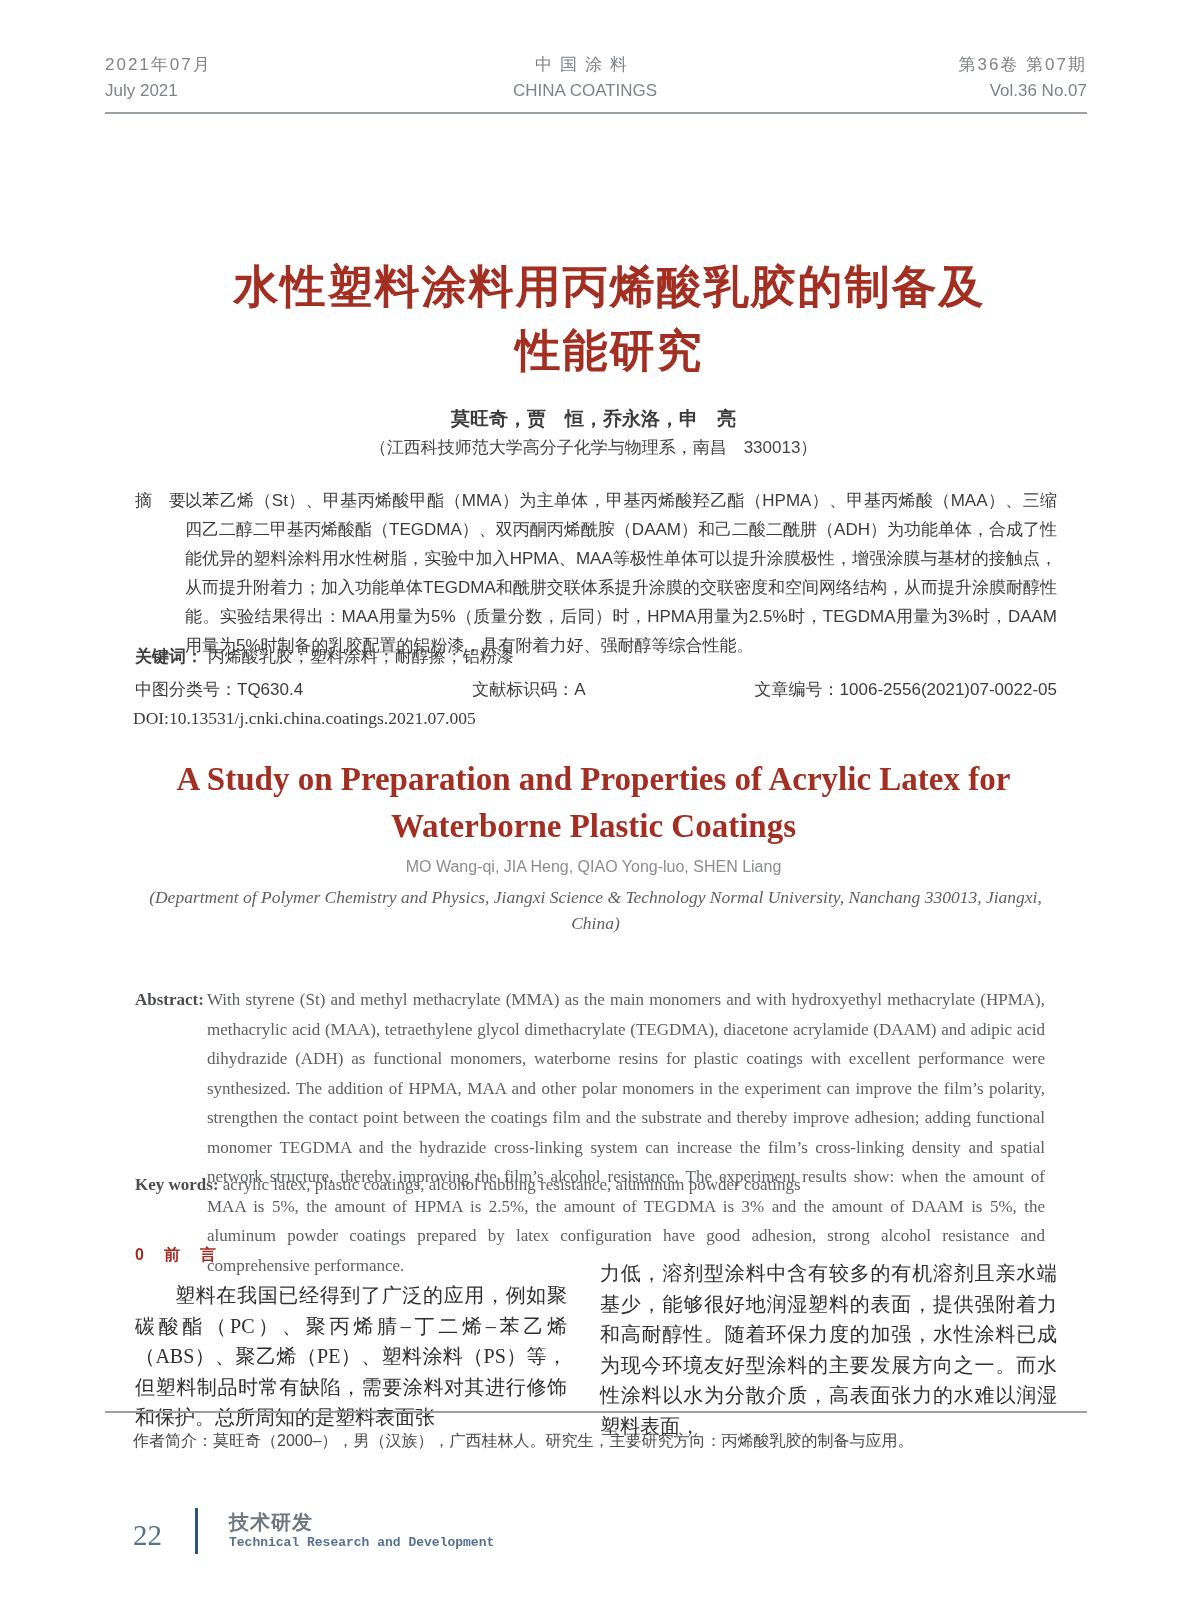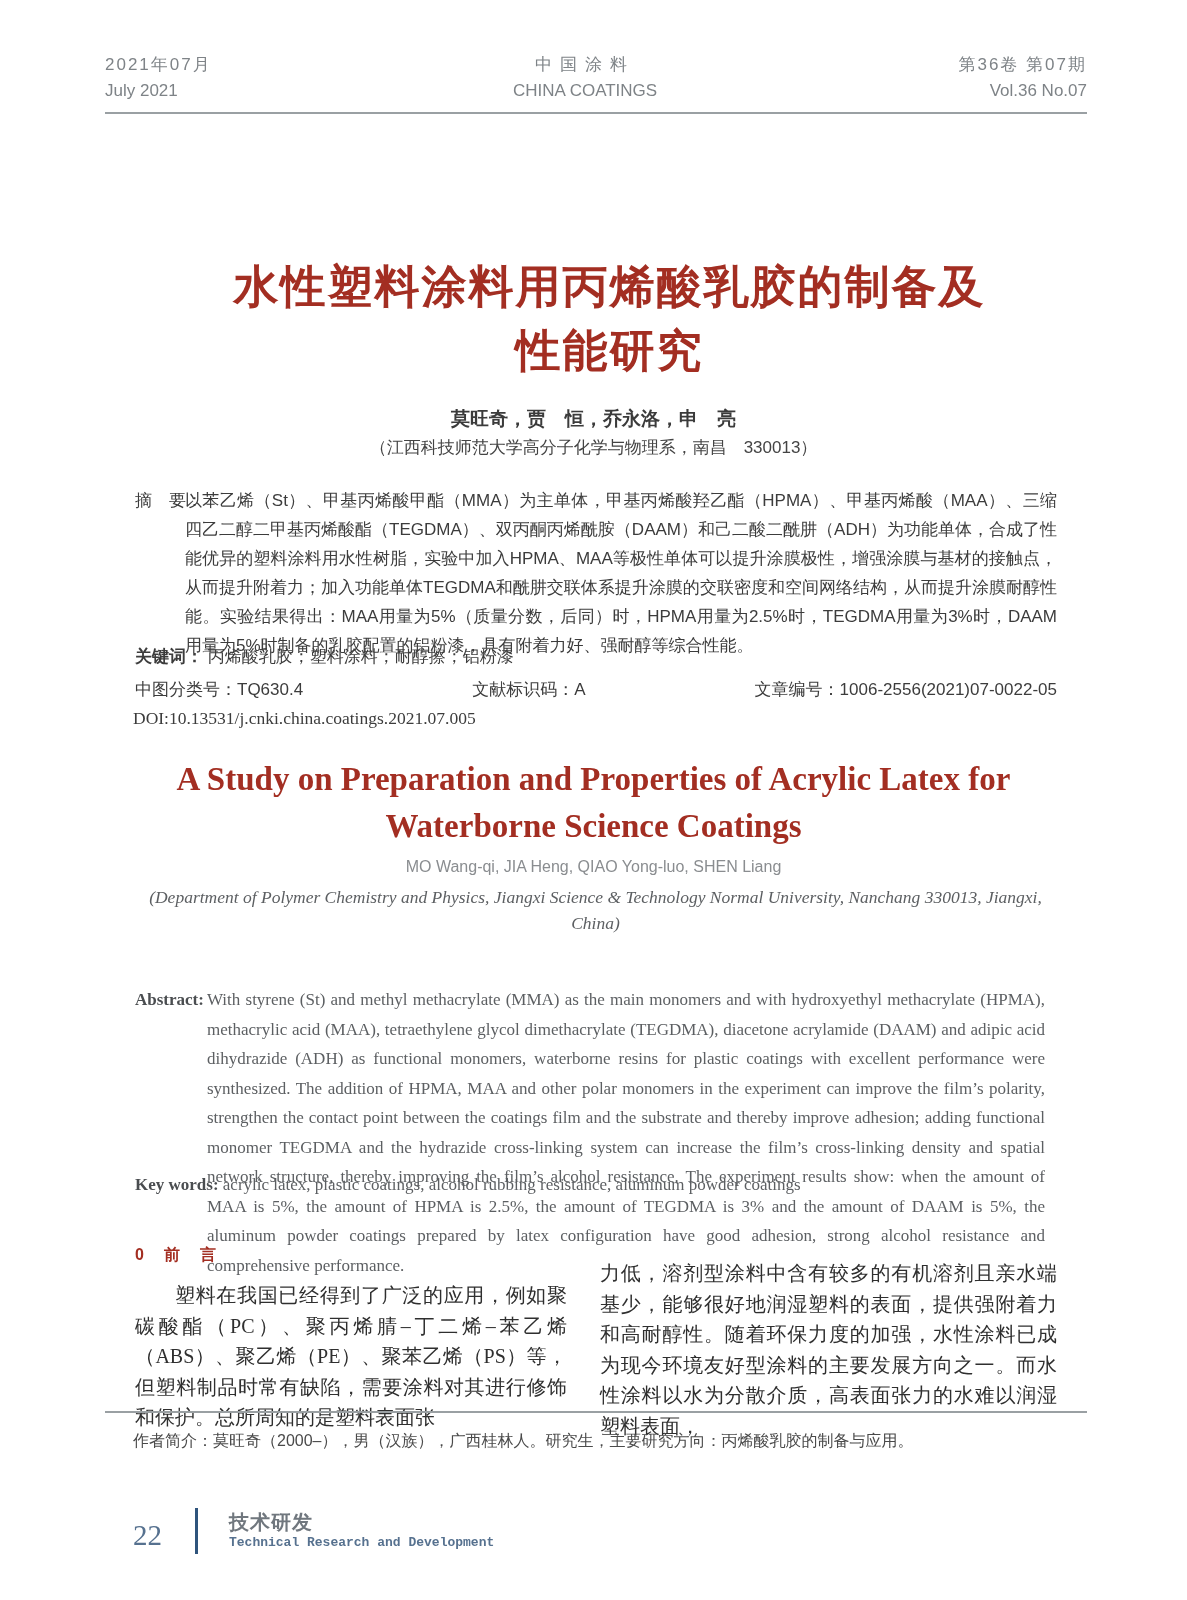--- a/index.html
+++ b/index.html
@@ -178,41 +178,41 @@
 
   <div class="meta-row">
     <span>中图分类号：TQ630.4</span>
     <span>文献标识码：A</span>
     <span>文章编号：1006-2556(2021)07-0022-05</span>
   </div>
   <div class="doi">DOI:10.13531/j.cnki.china.coatings.2021.07.005</div>
 
   <div class="title-en accent" style="color: rgb(163, 46, 34);">
     <div>A Study on Preparation and Properties of Acrylic Latex for</div>
-    <div>Waterborne Science Coatings</div>
+    <div>Waterborne Plastic Coatings</div>
   </div>
   <div class="authors-en">MO Wang-qi, JIA Heng, QIAO Yong-luo, SHEN Liang</div>
   <div class="affil-en">(Department of Polymer Chemistry and Physics, Jiangxi Science &amp; Technology Normal University, Nanchang 330013, Jiangxi, China)</div>
 
   <div class="abs-en">
     <div class="hang">
       <span class="lab" style="font-weight:bold;">Abstract:</span>
       <span>With styrene (St) and methyl methacrylate (MMA) as the main monomers and with hydroxyethyl methacrylate (HPMA), methacrylic acid (MAA), tetraethylene glycol dimethacrylate (TEGDMA), diacetone acrylamide (DAAM) and adipic acid dihydrazide (ADH) as functional monomers, waterborne resins for plastic coatings with excellent performance were synthesized. The addition of HPMA, MAA and other polar monomers in the experiment can improve the film’s polarity, strengthen the contact point between the coatings film and the substrate and thereby improve adhesion; adding functional monomer TEGDMA and the hydrazide cross-linking system can increase the film’s cross-linking density and spatial network structure, thereby improving the film’s alcohol resistance. The experiment results show: when the amount of MAA is 5%, the amount of HPMA is 2.5%, the amount of TEGDMA is 3% and the amount of DAAM is 5%, the aluminum powder coatings prepared by latex configuration have good adhesion, strong alcohol resistance and comprehensive performance.</span>
     </div>
   </div>
 
   <div class="kw-en">
     <span class="lab">Key words:</span>
     <span>acrylic latex, plastic coatings, alcohol rubbing resistance, aluminum powder coatings</span>
   </div>
 
   <div class="intro">
     <div class="colL">
       <h2 class="sec-heading accent" style="color: rgb(163, 46, 34);">0　前　言</h2>
-      <p class="body-par indent">塑料在我国已经得到了广泛的应用，例如聚碳酸酯（PC）、聚丙烯腈–丁二烯–苯乙烯（ABS）、聚乙烯（PE）、聚苯乙烯（PS）等，但塑料制品时常有缺陷，需要涂料对其进行修饰和保护。总所周知的是塑料表面张</p>
+      <p class="body-par indent">塑料在我国已经得到了广泛的应用，例如聚碳酸酯（PC）、聚丙烯腈–丁二烯–苯乙烯（ABS）、聚乙烯（PE）、塑料涂料（PS）等，但塑料制品时常有缺陷，需要涂料对其进行修饰和保护。总所周知的是塑料表面张</p>
     </div>
     <div class="colR">
       <p class="body-par">力低，溶剂型涂料中含有较多的有机溶剂且亲水端基少，能够很好地润湿塑料的表面，提供强附着力和高耐醇性。随着环保力度的加强，水性涂料已成为现今环境友好型涂料的主要发展方向之一。而水性涂料以水为分散介质，高表面张力的水难以润湿塑料表面，</p>
     </div>
   </div>
 
   <div class="foot-rule"></div>
   <div class="footnotes">
     <div>作者简介：莫旺奇（2000–），男（汉族），广西桂林人。研究生，主要研究方向：丙烯酸乳胶的制备与应用。</div>
   </div>

